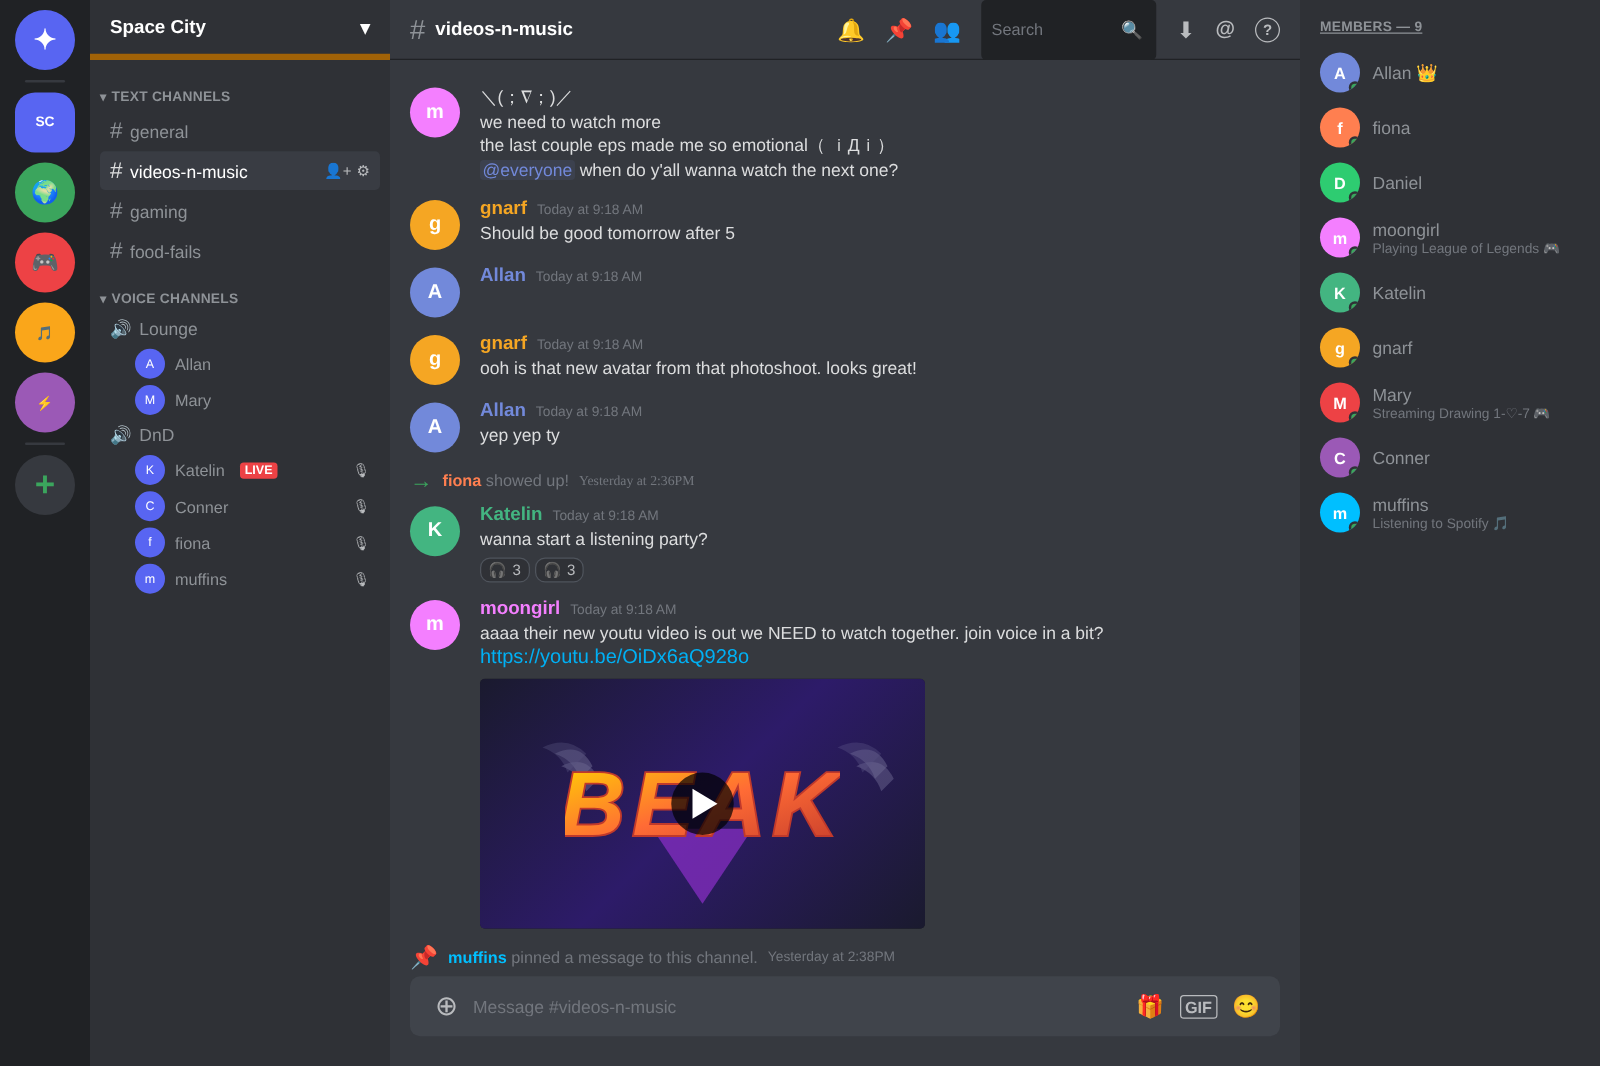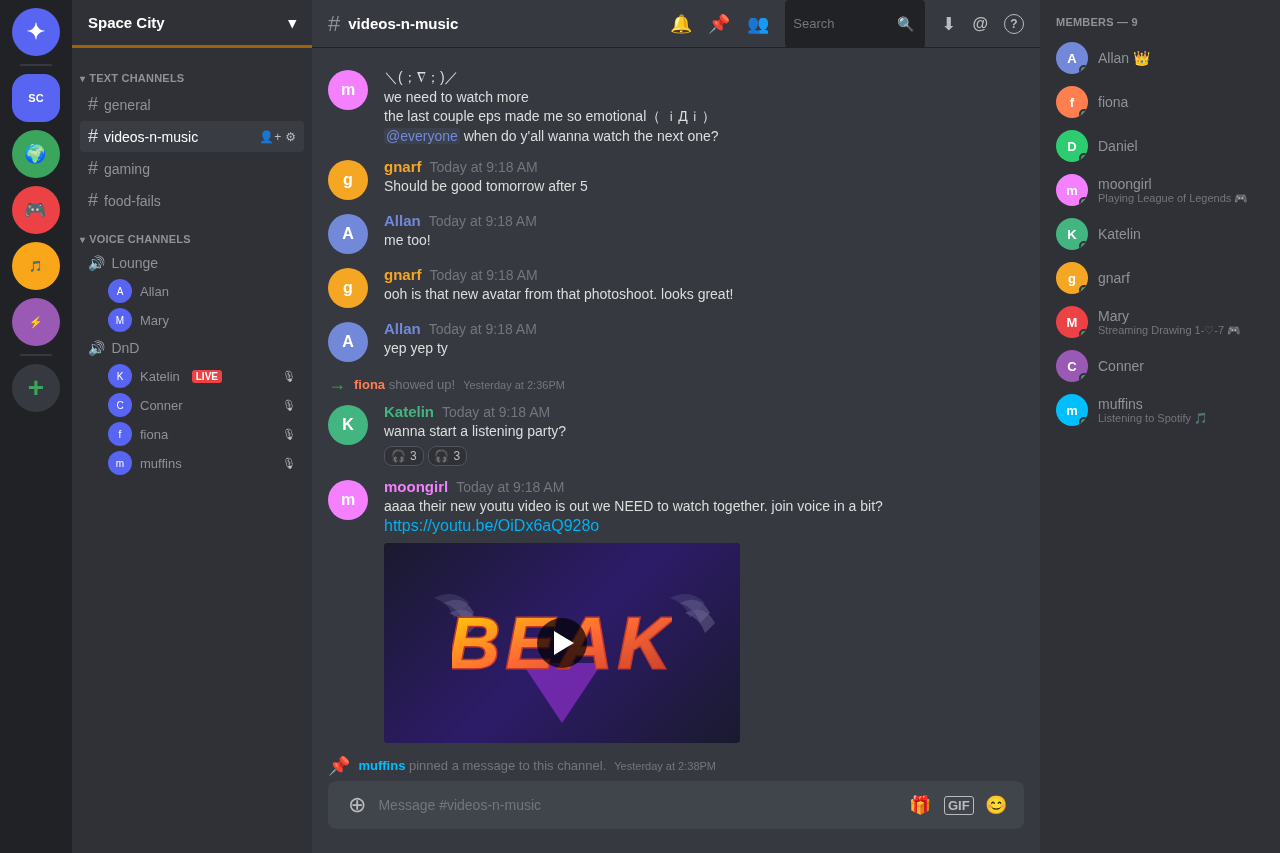--- a/index.html
+++ b/index.html
@@ -53,21 +53,21 @@
       background: #2f3136;
       display: flex;
       flex-direction: column;
       overflow: hidden;
     }
     .server-header {
       height: 48px;
       display: flex;
       align-items: center;
       padding: 0 16px;
-      border-bottom: 3px solid #a16207;
+      border-bottom: 5px solid #a16207;
       cursor: pointer;
       font-weight: 600;
       font-size: 15px;
       color: #fff;
       justify-content: space-between;
     }
     .channels-list { flex: 1; overflow-y: auto; padding: 8px 0; }
     .channel-category {
       padding: 16px 8px 4px 8px;
       font-size: 11px;
@@ -179,21 +179,21 @@
       width: 40px; height: 40px; border-radius: 50%;
       flex-shrink: 0; overflow: hidden;
       display: flex; align-items: center; justify-content: center;
       font-size: 16px; font-weight: bold; color: #fff;
       background: #5865f2;
       margin-top: 2px;
     }
     .message-content { flex: 1; min-width: 0; }
     .message-header { display: flex; align-items: baseline; gap: 8px; margin-bottom: 2px; }
     .username { font-weight: 600; font-size: 15px; cursor: pointer; }
-    .timestamp { font-size: 14px; color: #72767d; }
+    .timestamp { font-size: 11px; color: #72767d; }
     .message-text { font-size: 14px; color: #dcddde; line-height: 1.4; word-break: break-word; }
     .message-link { color: #00b0f4; text-decoration: none; text-align: right; }
     .mention { color: #7289da; background: rgba(114,137,218,0.1); padding: 0 2px; border-radius: 3px; cursor: pointer; }
 
     .system-message {
       display: flex;
       align-items: center;
       padding: 4px 16px;
       font-size: 13px;
       color: #72767d;
@@ -314,20 +314,21 @@
       padding: 16px 8px;
       overflow-y: auto;
     }
     .members-header {
       font-size: 11px;
       font-weight: 700;
       color: #8e9297;
       text-transform: uppercase;
       letter-spacing: 0.02em;
       padding: 0 8px 8px 8px;
+      text-decoration: underline;
     }
     .member-item {
       display: flex;
       align-items: center;
       padding: 6px 8px;
       border-radius: 4px;
       cursor: pointer;
       gap: 10px;
     }
     .member-avatar {
@@ -515,21 +516,20 @@
       </div>
     </div>
 
     <div class="message-group">
       <div class="avatar av-allan">A</div>
       <div class="message-content">
         <div class="message-header">
           <span class="username color-allan">Allan</span>
           <span class="timestamp">Today at 9:18 AM</span>
         </div>
-        <div class="message-text">me too!</div>
       </div>
     </div>
 
     <div class="message-group">
       <div class="avatar av-gnarf">g</div>
       <div class="message-content">
         <div class="message-header">
           <span class="username color-gnarf">gnarf</span>
           <span class="timestamp">Today at 9:18 AM</span>
         </div>
@@ -544,21 +544,21 @@
           <span class="username color-allan">Allan</span>
           <span class="timestamp">Today at 9:18 AM</span>
         </div>
         <div class="message-text">yep yep ty</div>
       </div>
     </div>
 
     <div class="system-message">
       <span class="system-icon" style="color:#3ba55d; font-size:18px;">→</span>
       <span><span style="color:#ff7f50; font-weight:600;">fiona</span> showed up!</span>
-      <span class="timestamp" style="font-size:11px; color:#72767d;">Yesterday at 2:36PM</span>
+      <span class="timestamp" style="font-size:11px; color:#72767d;font-family:Liberation Serif, serif;">Yesterday at 2:36PM</span>
     </div>
 
     <div class="message-group">
       <div class="avatar av-katelin">K</div>
       <div class="message-content">
         <div class="message-header">
           <span class="username color-katelin">Katelin</span>
           <span class="timestamp">Today at 9:18 AM</span>
         </div>
         <div class="message-text">wanna start a listening party?</div>

